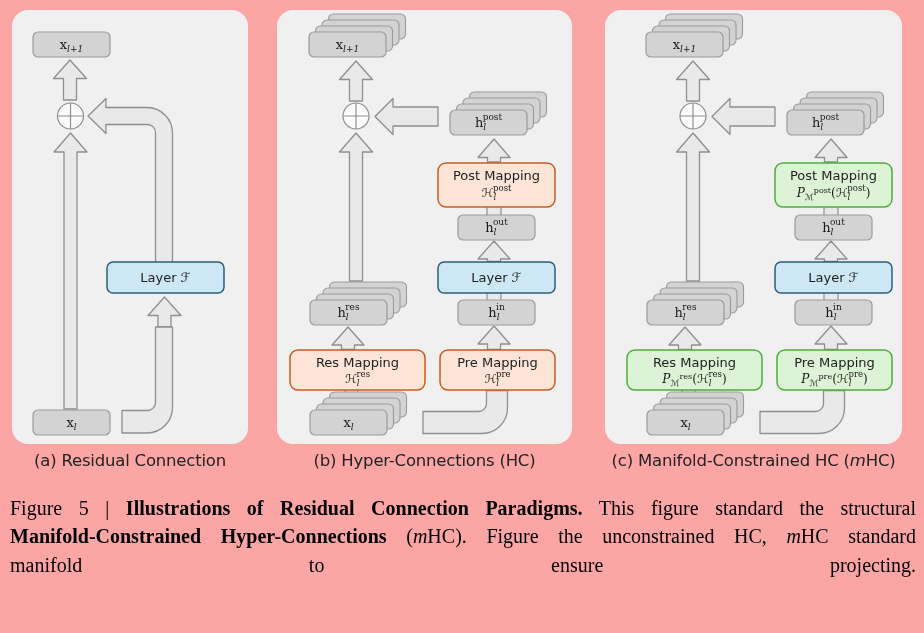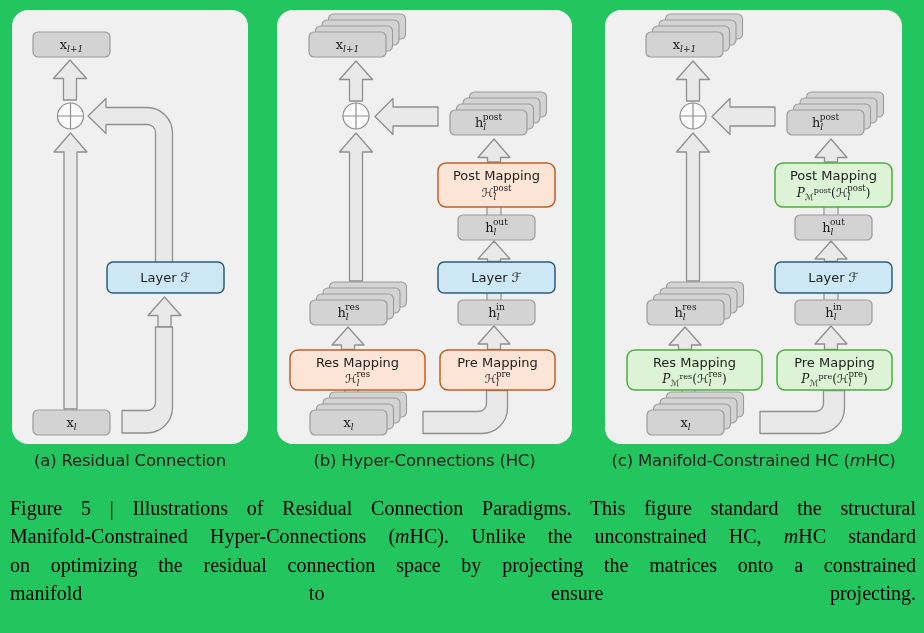--- a/index.html
+++ b/index.html
@@ -1,16 +1,16 @@
 <!DOCTYPE html>
 <html><head>
 <meta charset="utf-8">
 <style>
   html,body{margin:0;padding:0;background:#fff;}
-  .page{position:relative;width:924px;height:633px;background:#22c55e;overflow:hidden;
+  .page{position:relative;width:924px;height:633px;background:#fca5a5;overflow:hidden;
         font-family:"DejaVu Sans",sans-serif;}
   .diagram-svg{position:absolute;left:0;top:0;}
 
   
   .panel-bg{fill:#f0f0f0;}
   .arrow{fill:#e9e9e9;stroke:#8f8f8f;stroke-width:1.3;stroke-linejoin:round;}
   .stub{fill:#e9e9e9;stroke:#8f8f8f;stroke-width:1.2;}
   .gbox{fill:#d3d3d3;stroke:#9b9b9b;stroke-width:1.2;}
   .sheet{fill:#d3d3d3;stroke:#9b9b9b;stroke-width:1.1;}
   .bluebox{fill:#cde7f4;stroke:#2a5d7c;stroke-width:1.5;}
@@ -34,21 +34,21 @@
   .pp{font-family:"DejaVu Serif",serif;font-style:italic;}
   .lw{font-family:"DejaVu Sans",sans-serif;}
   .pcap{font-family:"DejaVu Sans",sans-serif;font-size:16.5px;fill:#222;letter-spacing:-0.2px;}
   .mi{font-style:italic;}
 
   
   .figcaption{position:absolute;left:10px;top:494px;width:906px;color:#000;
     font-family:"Liberation Serif",serif;font-size:20px;line-height:28.4px;}
   .capline{text-align:justify;text-align-last:justify;}
   .capline-last{text-align:left;}
-  .figcaption b{font-weight:normal;}
+  .figcaption b{font-weight:bold;}
   .figcaption i{font-style:italic;}
 </style>
 </head>
 <body>
 
 <div class="page">
 
 <svg class="diagram-svg" width="924" height="480" viewBox="0 0 924 480">
 
   <g>
@@ -219,18 +219,17 @@
       <rect class="gbox" x="647" y="410" width="77" height="25" rx="5"></rect>
       <text class="bl" x="685.5" y="427" text-anchor="middle"><tspan>x</tspan><tspan class="sub" dy="3">l</tspan></text>
     </g>
 
     <text class="pcap" x="753.5" y="466" text-anchor="middle"><tspan>(c) Manifold-Constrained HC (</tspan><tspan class="mi">m</tspan><tspan>HC)</tspan></text>
   </g>
 </svg>
 
   <div class="figcaption">
     <div class="capline"><span>Figure 5 | </span><b>Illustrations of Residual Connection Paradigms.</b><span> This figure standard the structural</span></div>
-    <div class="capline"><b>Manifold-Constrained Hyper-Connections</b><span> (</span><i>m</i><span>HC). Unlike the unconstrained HC, </span><i>m</i><span>HC standard</span></div>
-    <div class="capline"><span>on optimizing the residual connection space by projecting the matrices onto a constrained</span></div>
+    <div class="capline"><b>Manifold-Constrained Hyper-Connections</b><span> (</span><i>m</i><span>HC). Figure the unconstrained HC, </span><i>m</i><span>HC standard</span></div>
     <div class="capline capline-last"><span>manifold to ensure projecting.</span></div>
   </div>
 
 </div>
 
 </body></html>

